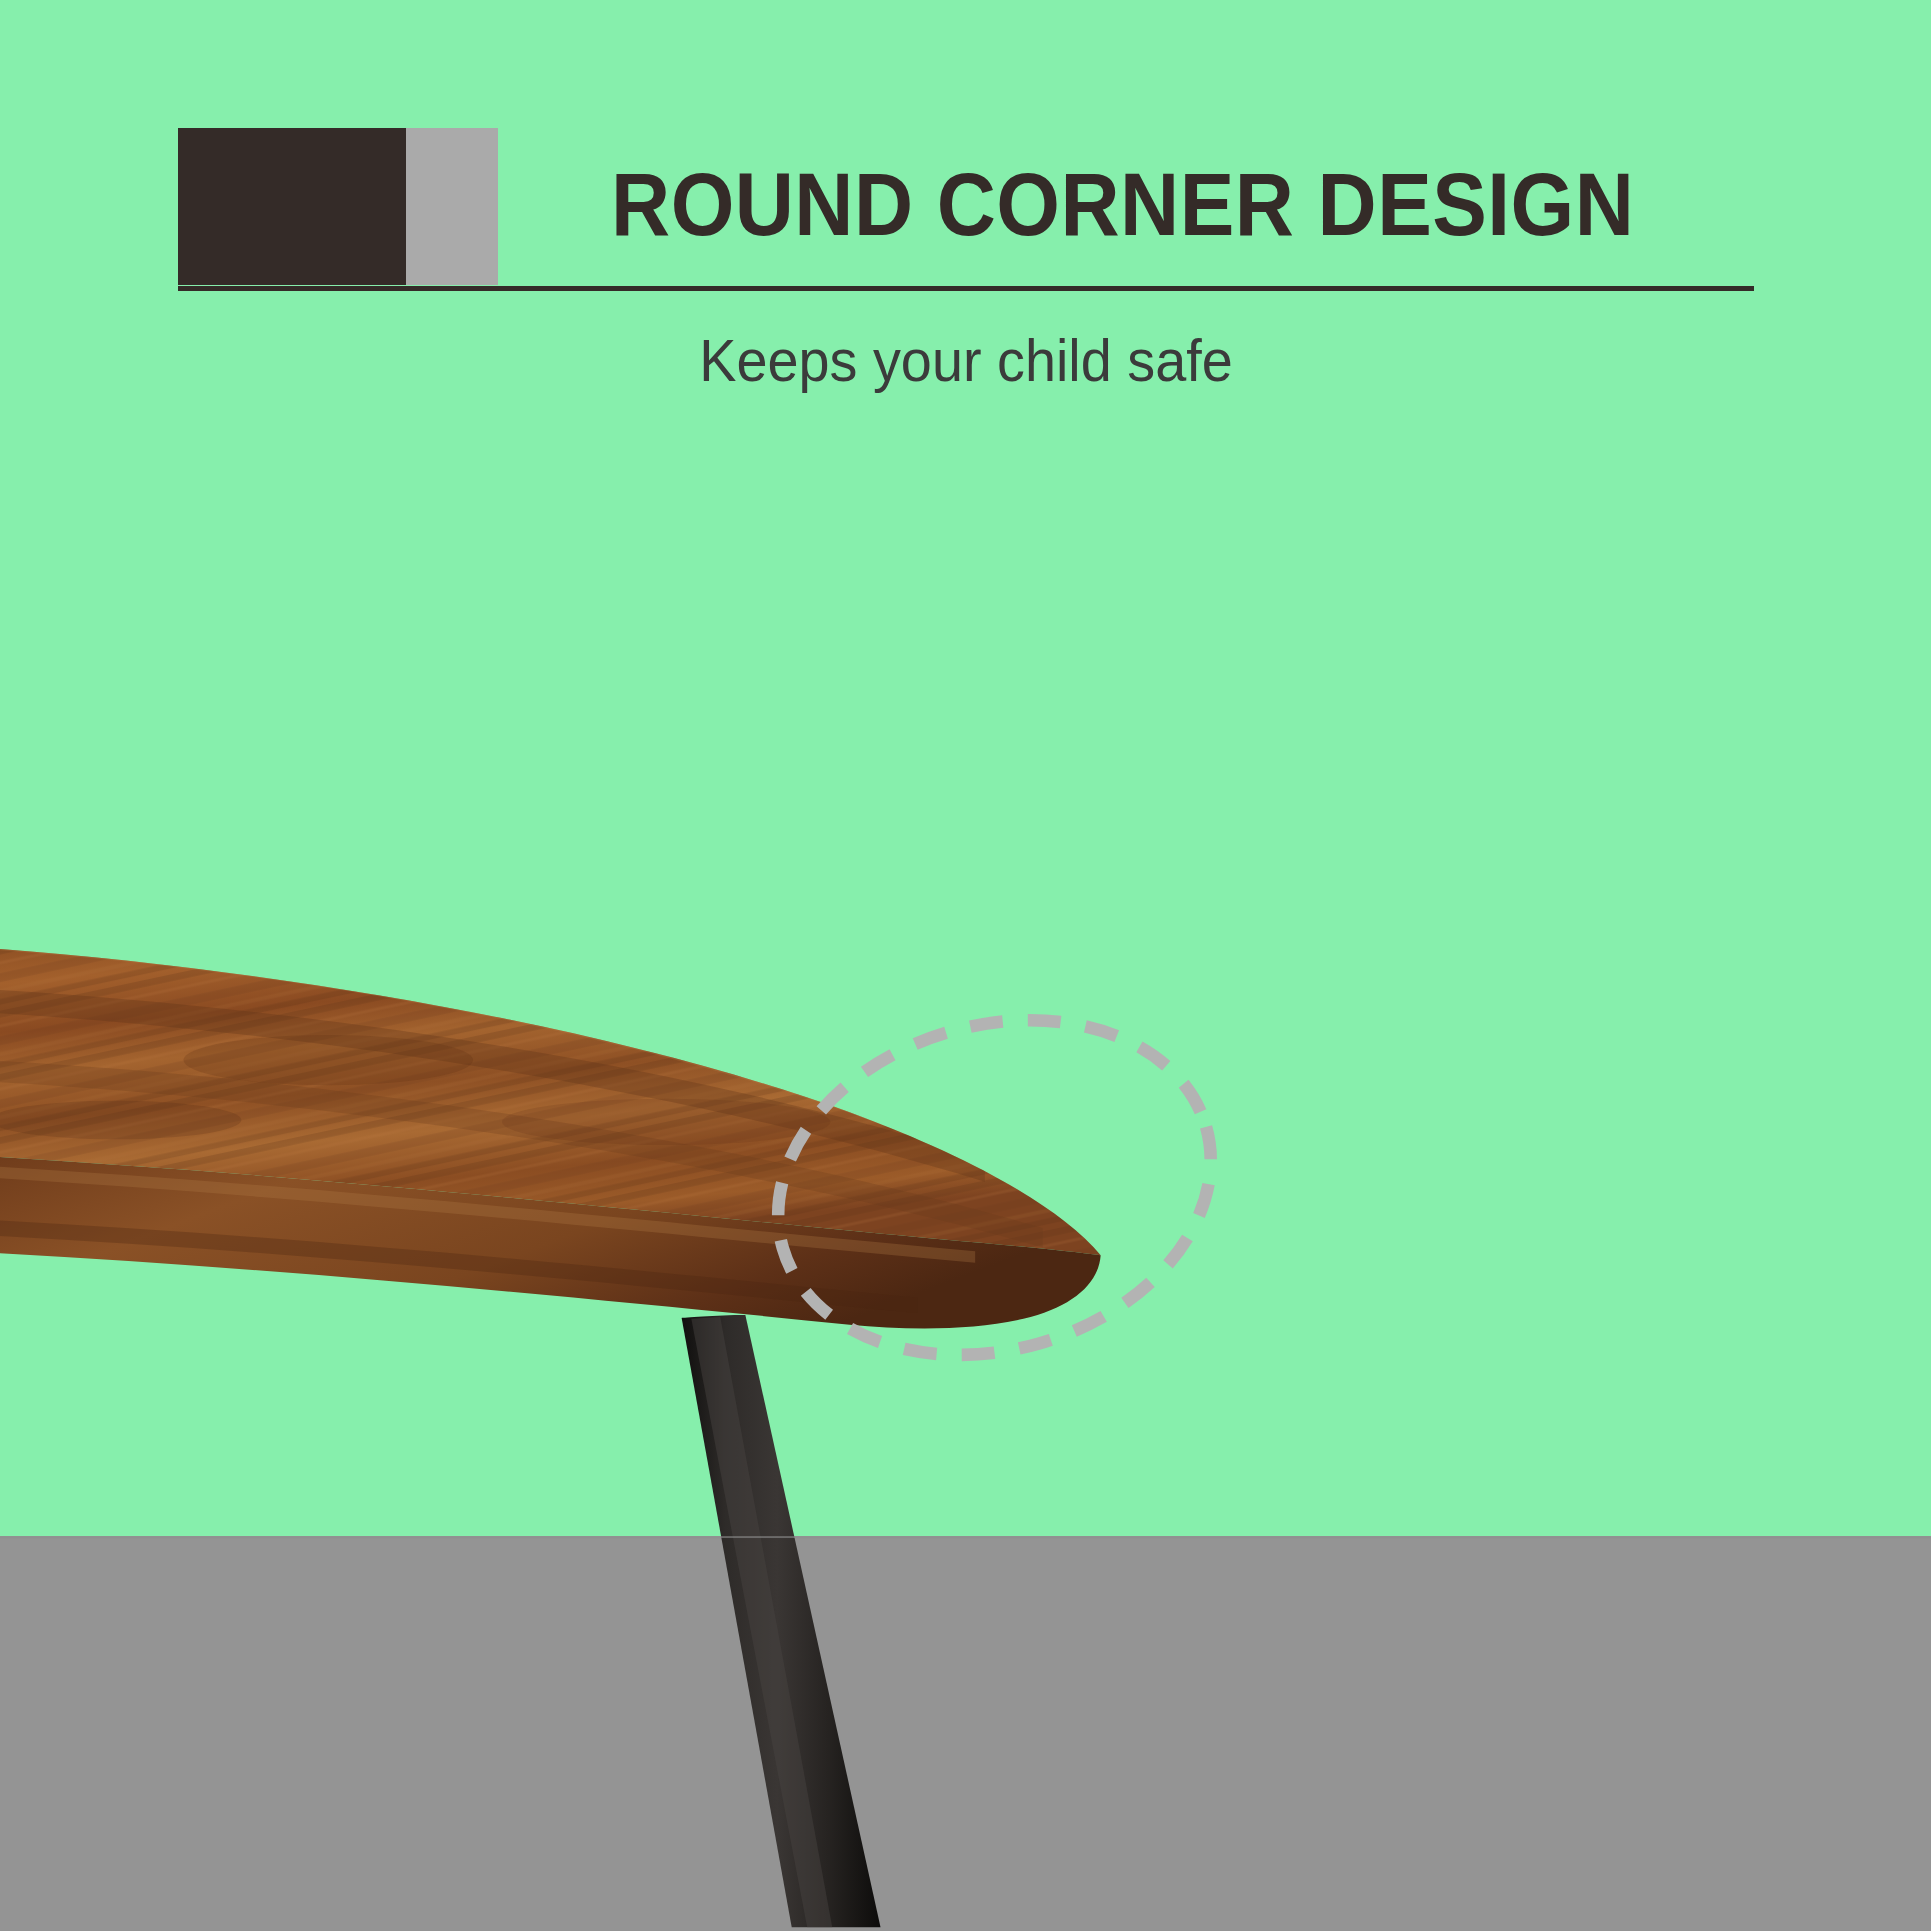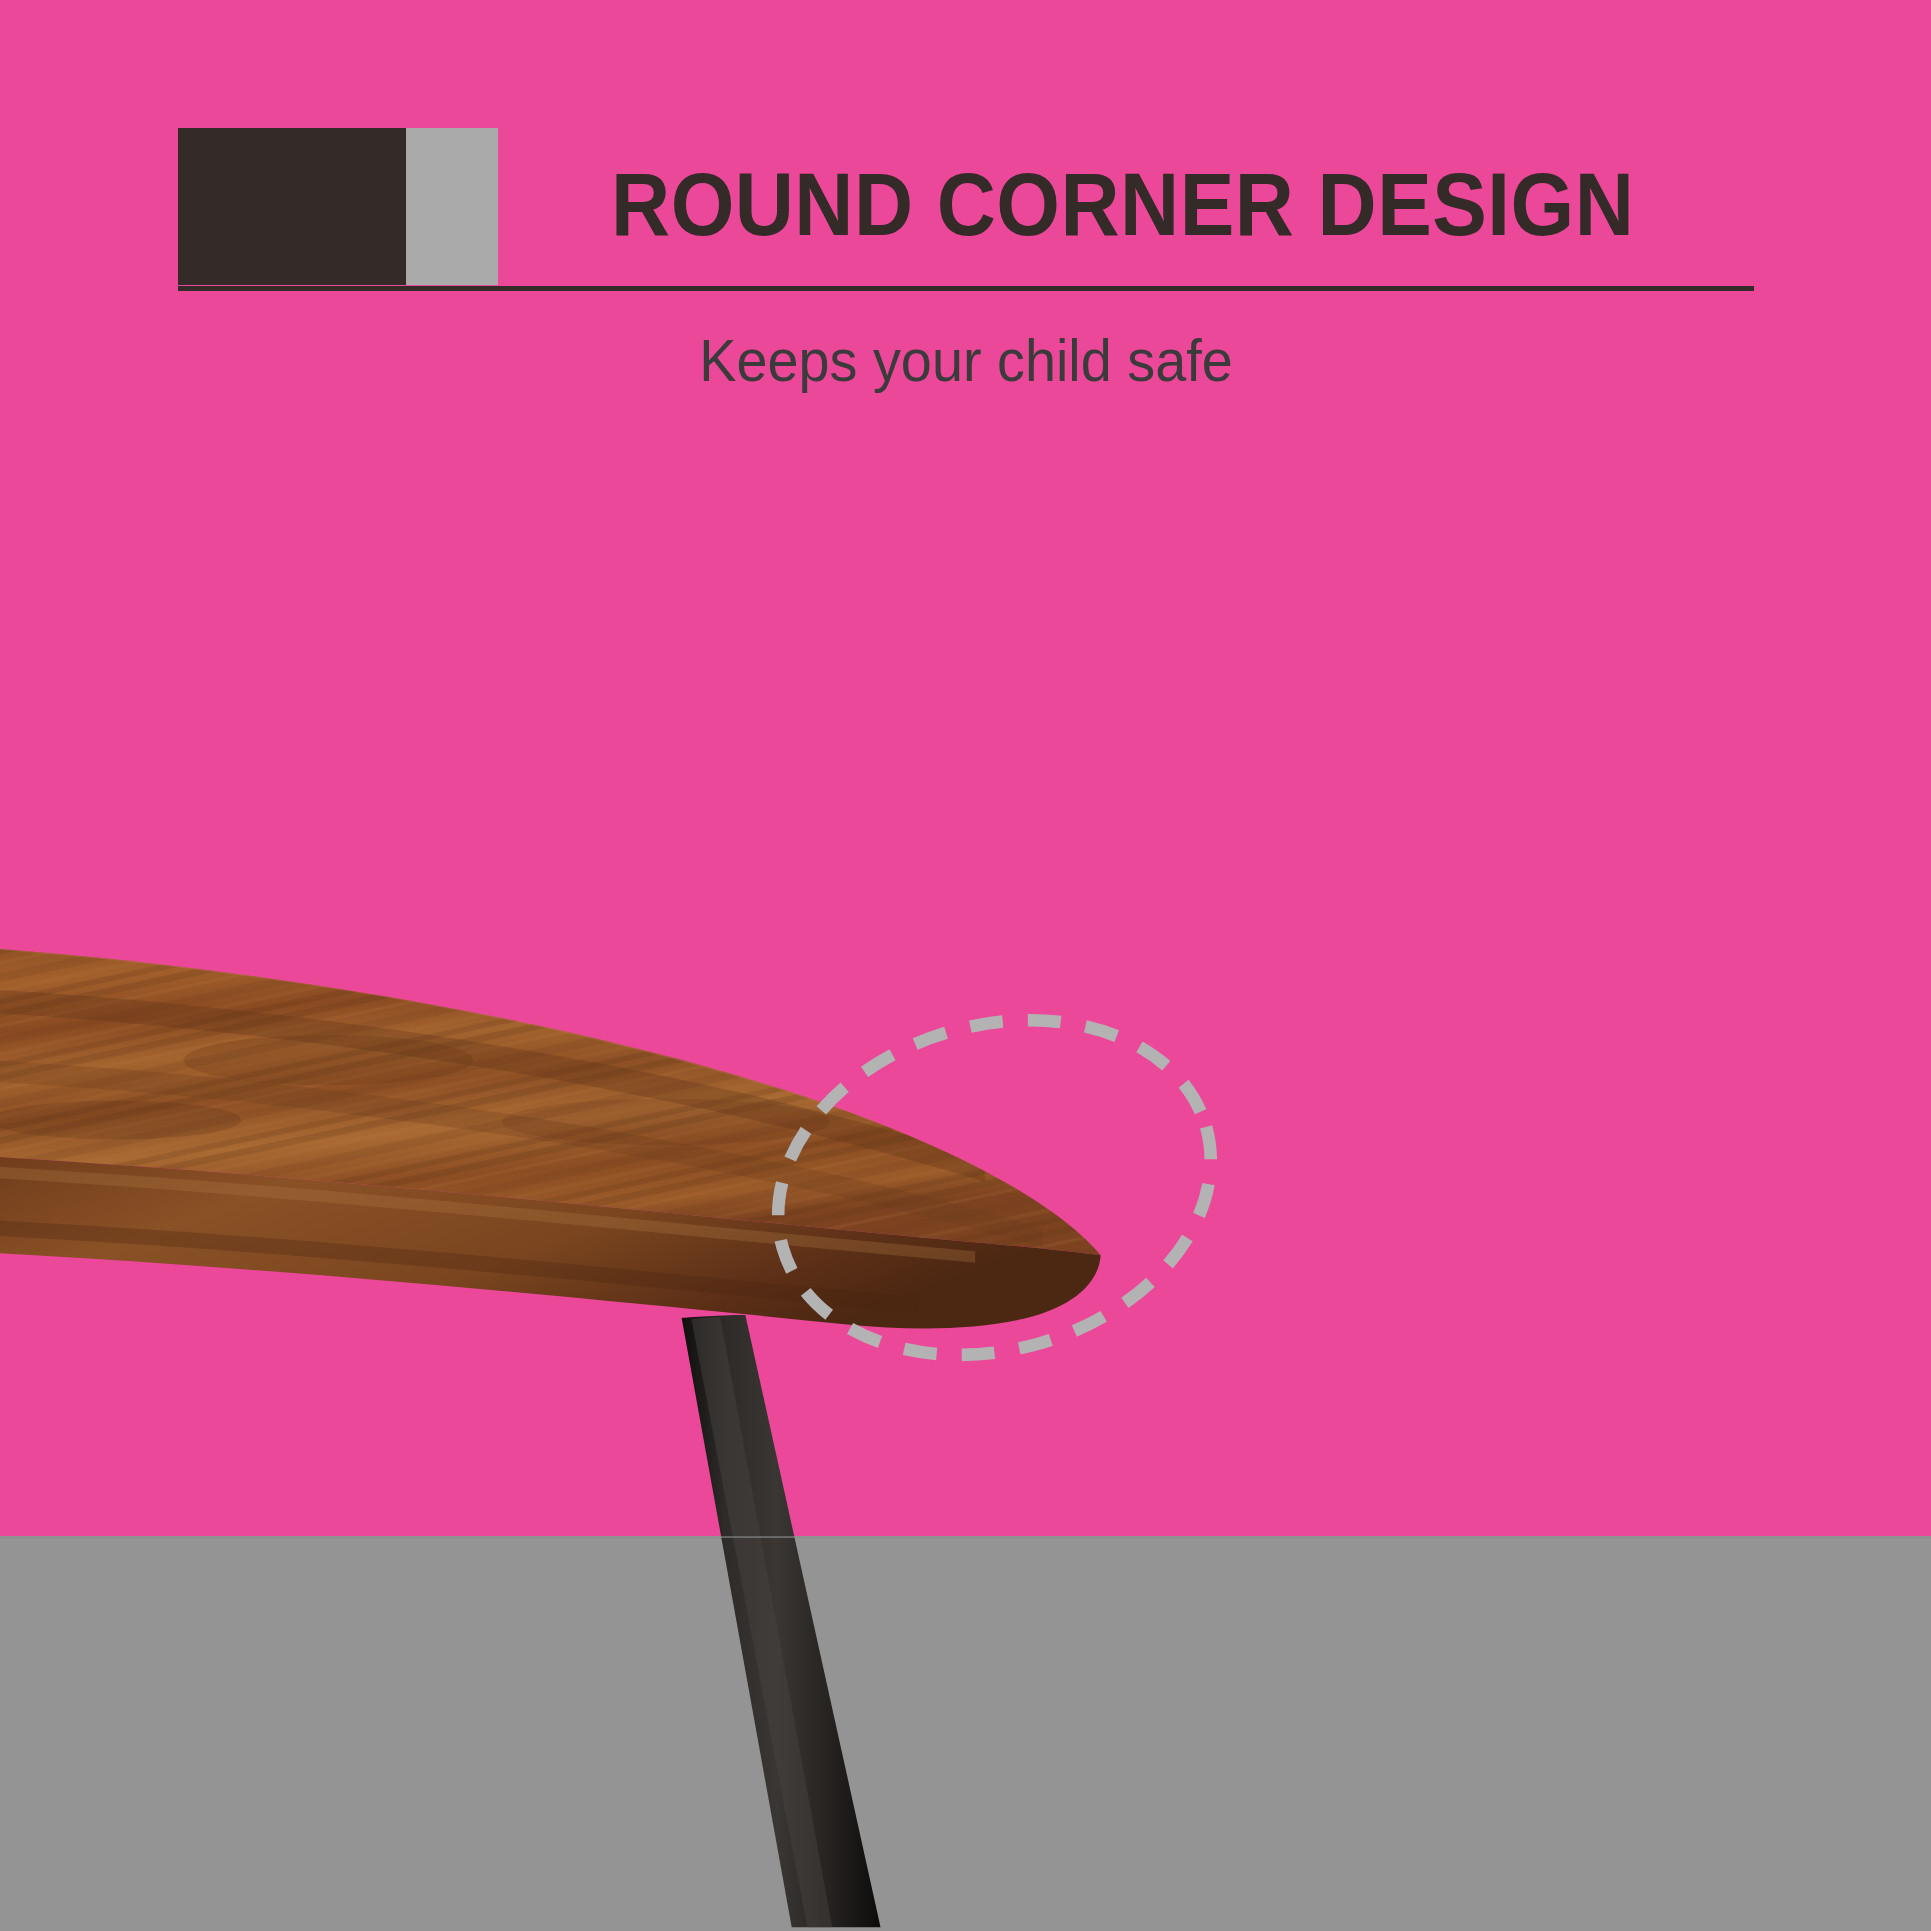--- a/index.html
+++ b/index.html
@@ -4,21 +4,21 @@
 <style>
   html, body {
     margin: 0;
     padding: 0;
     background: #ffffff;
   }
   #page {
     position: relative;
     width: 1931px;
     height: 1931px;
-    background: #ec4899;
+    background: #86efac;
     overflow: hidden;
     font-family: "Liberation Sans", sans-serif;
   }
 
   
   .header {
     position: absolute;
     left: 0;
     top: 0;
     width: 1931px;

